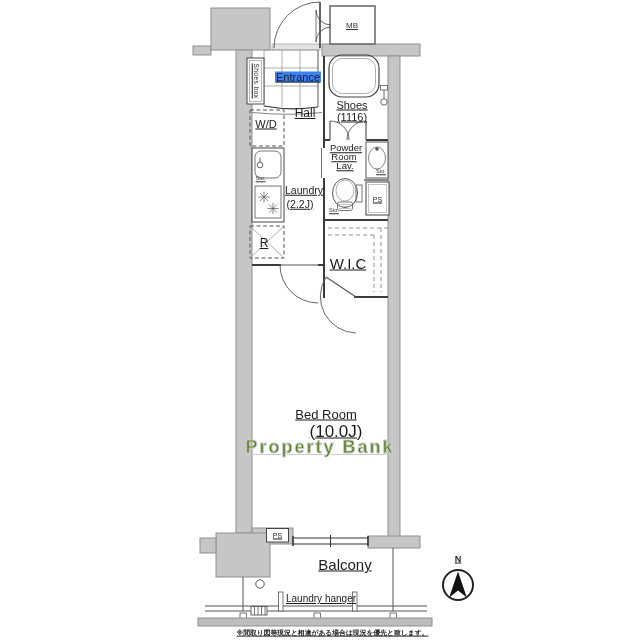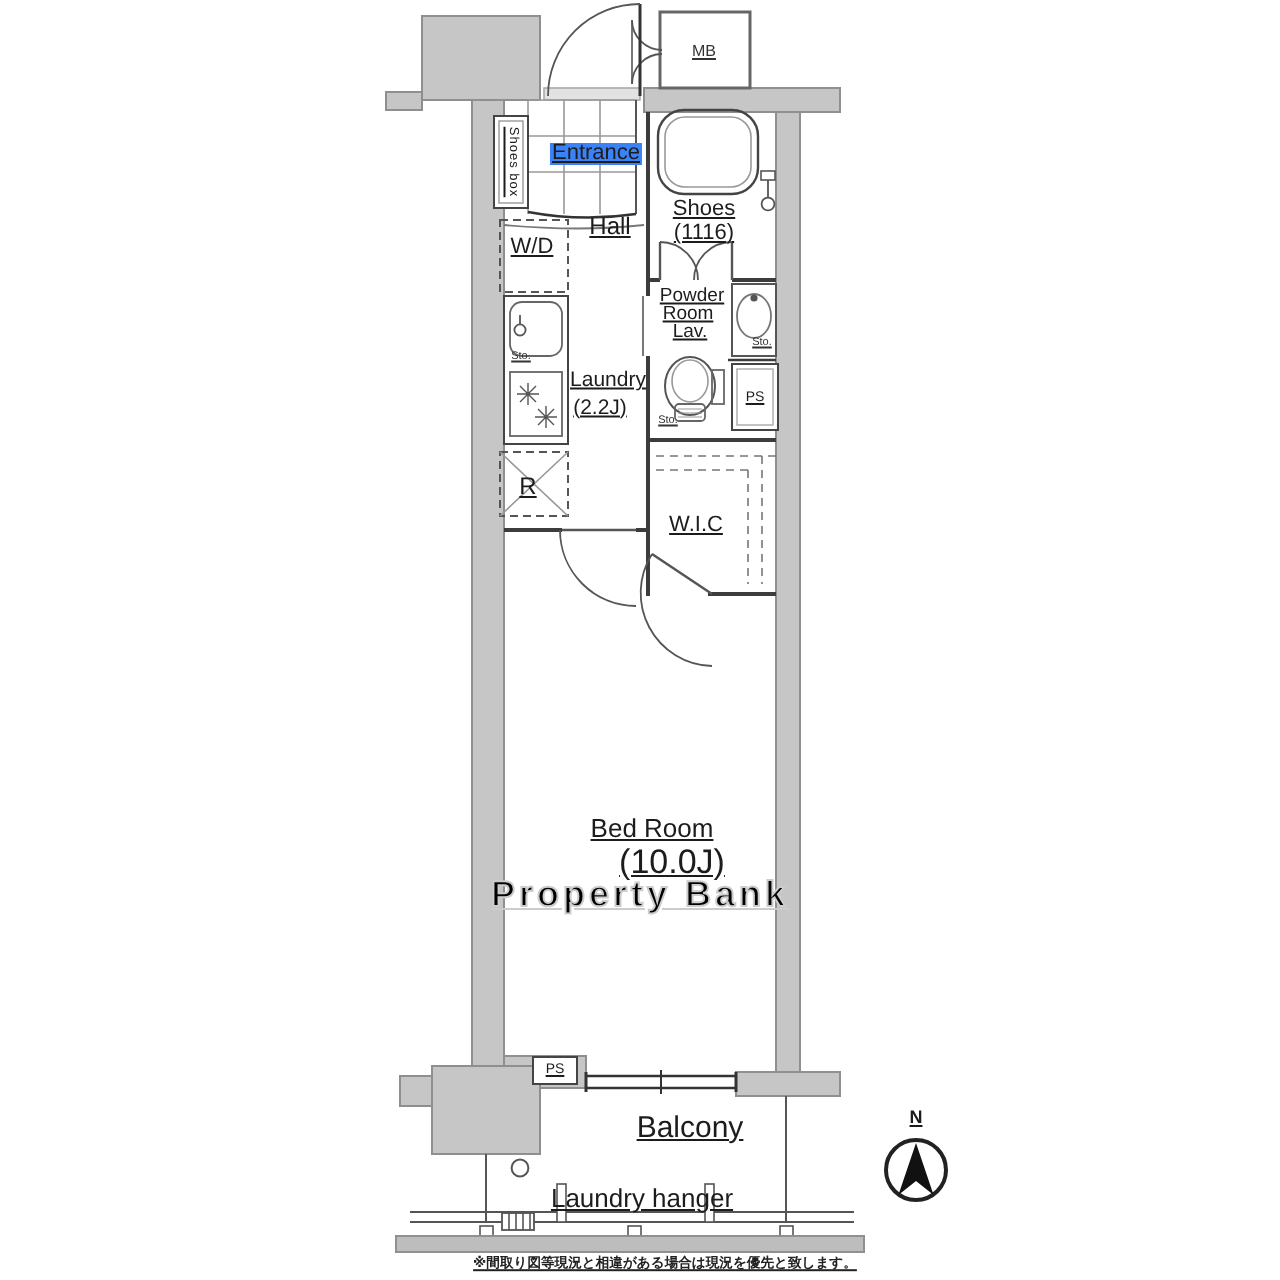--- a/index.html
+++ b/index.html
@@ -3,21 +3,21 @@
 <meta charset="utf-8">
 <style>
   html,body{margin:0;padding:0;background:#ffffff;}
   .stage{position:relative;width:640px;height:640px;background:#ffffff;overflow:hidden;
          font-family:"Liberation Sans","DejaVu Sans",sans-serif;}
   .stage svg{position:absolute;left:0;top:0;}
   .lbl{position:absolute;transform:translate(-50%,-50%);white-space:nowrap;
        color:#1c1c1c;line-height:1;text-align:center;text-decoration:underline;}
   .lbl.bg{background:#3b82f6;padding:0 1px;}
   .vert{writing-mode:vertical-rl;transform:translate(-50%,-50%);}
-  .watermark{font-size:18px;font-weight:bold;letter-spacing:2px;color:#000000;
+  .watermark{font-size:18px;font-weight:bold;letter-spacing:2px;color:#4d7c0f;
              -webkit-text-stroke:1px #cccccc;}
   .disclaimer{font-size:6.8px;font-weight:bold;color:#222;}
   .tiny{font-size:5.5px;color:#333;}
 </style>
 </head>
 <body>
 
 <div class="stage">
 
   <svg width="640" height="640" viewBox="0 0 640 640">
@@ -186,27 +186,27 @@
   <div class="lbl" style="left:345px;top:166px;font-size:9.5px;">Lav.</div>
   <div class="lbl tiny" style="left:381px;top:171.5px;">Sto.</div>
   <div class="lbl" style="left:377.5px;top:198.5px;font-size:7px;">PS</div>
   <div class="lbl tiny" style="left:334px;top:210.5px;">Sto.</div>
 
   <div class="lbl" style="left:304px;top:190px;font-size:10.5px;">Laundry</div>
   <div class="lbl" style="left:300px;top:203.5px;font-size:10.5px;">(2.2J)</div>
   <div class="lbl tiny" style="left:260.5px;top:178.5px;">Sto.</div>
   <div class="lbl" style="left:264px;top:242.5px;font-size:12px;">R</div>
 
-  <div class="lbl" style="left:348px;top:262.5px;font-size:11px;">W.I.C</div>
+  <div class="lbl" style="left:348px;top:262.5px;font-size:15px;">W.I.C</div>
 
   <div class="lbl" style="left:326px;top:414px;font-size:13px;">Bed Room</div>
   <div class="lbl" style="left:336px;top:430.5px;font-size:17px;">(10.0J)</div>
   <div class="lbl watermark" style="left:320px;top:447px;">Property Bank</div>
 
   <div class="lbl" style="left:277.5px;top:535px;font-size:7px;">PS</div>
   <div class="lbl" style="left:345px;top:564px;font-size:15px;">Balcony</div>
-  <div class="lbl" style="left:321px;top:599px;font-size:13px;">Laundry hanger</div>
+  <div class="lbl" style="left:321px;top:599px;font-size:10px;">Laundry hanger</div>
 
   <div class="lbl" style="left:458px;top:558.5px;font-size:9px;font-weight:bold;">N</div>
 
   <div class="lbl disclaimer" style="left:332.5px;top:632.5px;">※間取り図等現況と相違がある場合は現況を優先と致します。</div>
 
 </div>
 
 </body></html>

